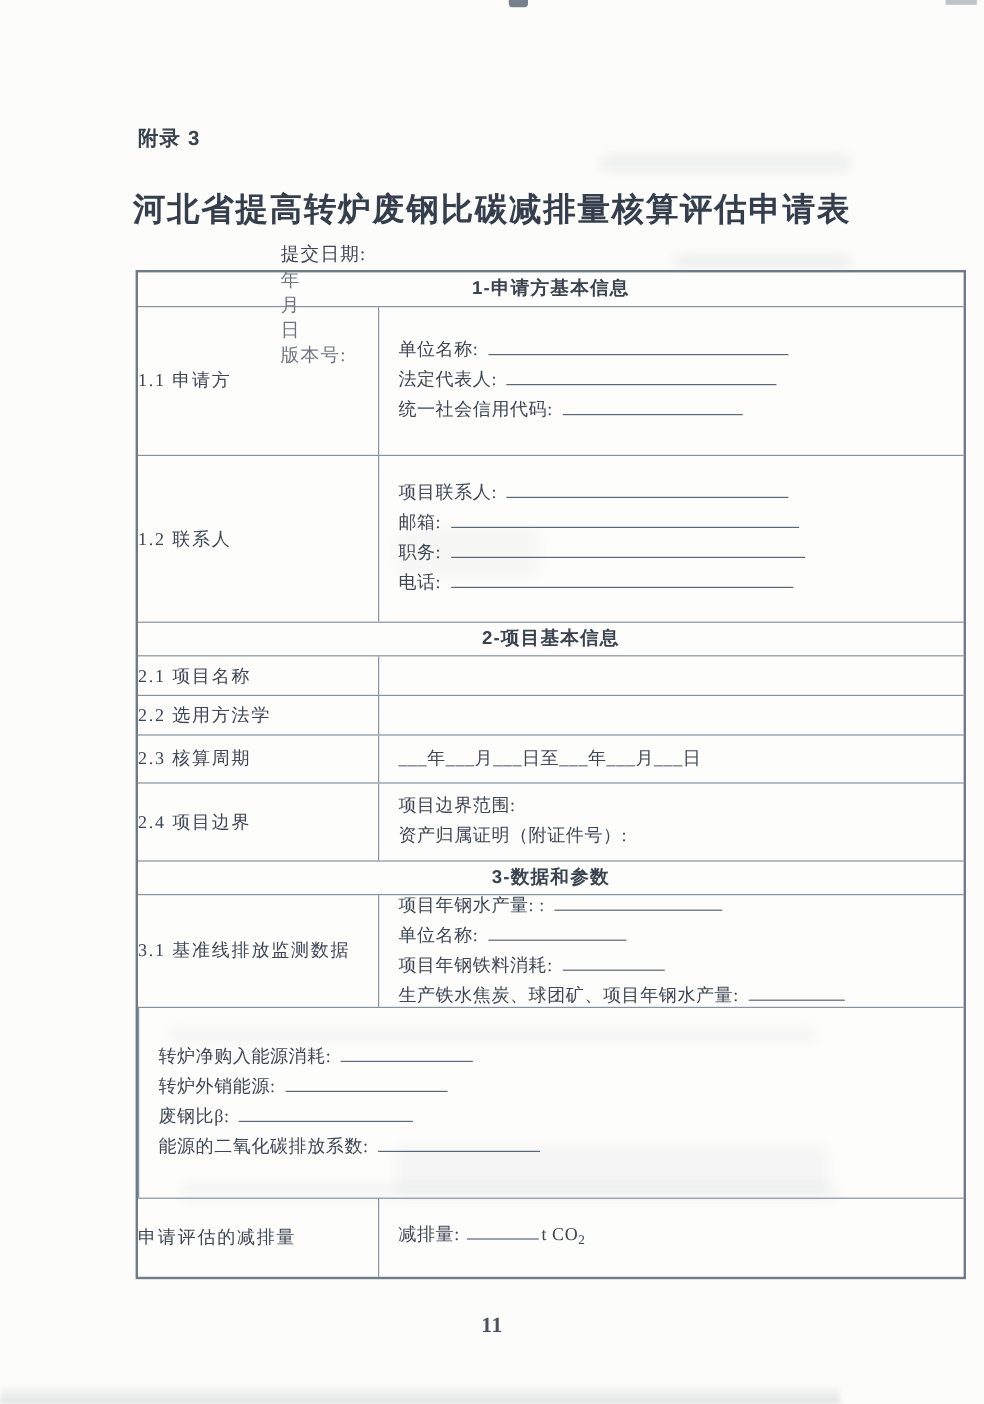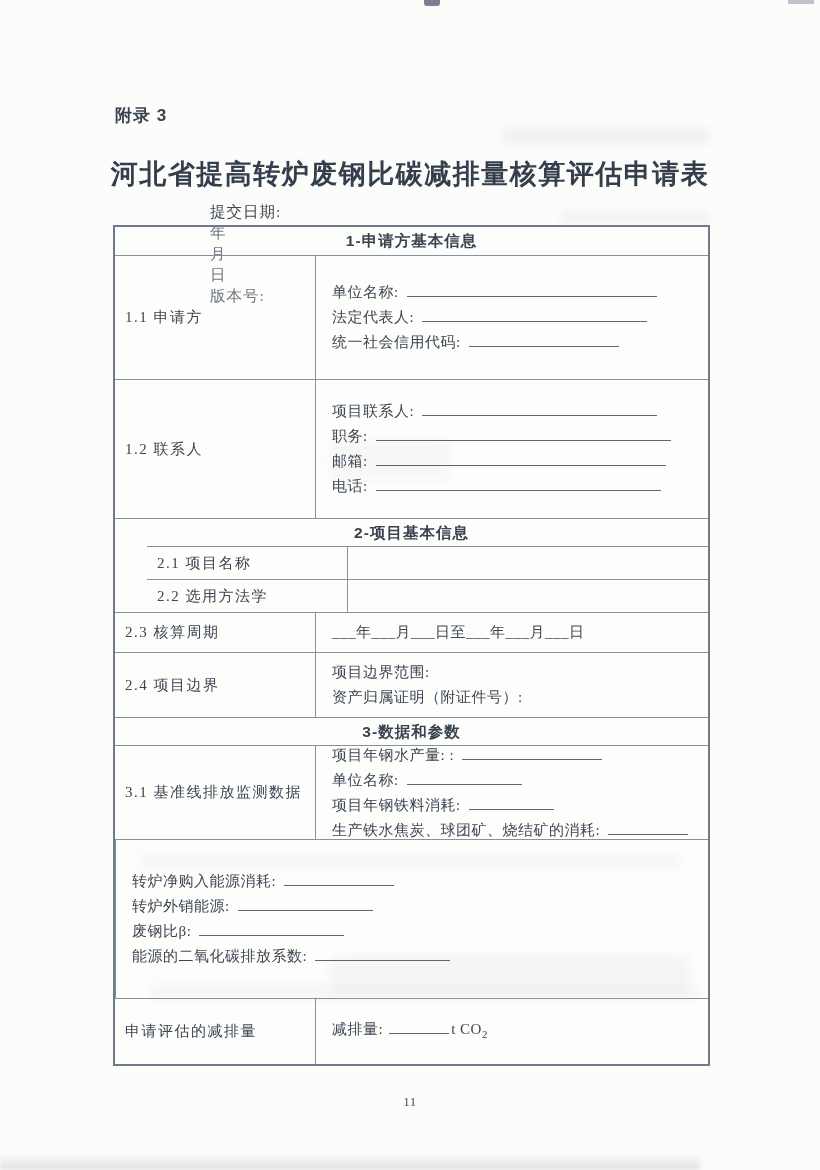--- a/index.html
+++ b/index.html
@@ -39,25 +39,25 @@
   }
   .date-line{
     position:absolute;left:118px;top:202px;width:600px;
     font-size:15.5px;color:#3d4654;letter-spacing:1px;
     display:flex;align-items:baseline;flex-direction:column;
   }
   .date-line .lbl{white-space:pre;}
   .dl-year{margin-left:58px;}
   .dl-month{margin-left:28px;}
   .dl-day{margin-left:26px;}
-  .dl-version{margin-left:92px;}
+  .dl-version{margin-left:116px;}
 
   
   .form-table{
-    position:absolute;left:113px;top:225px;width:597px;
+    position:absolute;left:113px;top:225px;width:692px;
     border:2px solid #6f7b89;
     box-sizing:border-box;
     background:rgba(255,255,255,.25);
   }
   .sec-header{
     height:28px;line-height:28px;
     text-align:center;
     font-family:"Liberation Sans", sans-serif;
     font-weight:bold;font-size:15.5px;color:#39424f;letter-spacing:1px;
     border-top:1.5px solid #8792a0;
@@ -66,44 +66,43 @@
   .sec-header:first-child{border-top:none;}
   .row{
     display:flex;
     border-top:1.5px solid #8792a0;
     box-sizing:border-box;
   }
   .cell{box-sizing:border-box;}
   .cell.label{
     width:200px;flex:0 0 200px;
     display:flex;align-items:center;
-    padding-left:10px;
     font-size:15px;letter-spacing:1.5px;color:#3d4654;
   }
   .cell.value{
     flex:1;
     border-left:1.5px solid #8792a0;
     display:flex;flex-direction:column;justify-content:center;
     padding-left:16px;
     font-size:15px;letter-spacing:.5px;color:#3d4654;
   }
   .fline{line-height:25px;white-space:nowrap;}
   .blank{
     display:inline-block;height:14px;vertical-align:baseline;
     border-bottom:1.5px solid #5c6775;
     margin-left:8px;
   }
-  .h124{height:124px;} .h139{height:139px;} .h33{height:33px;margin-left:32px;}
+  .h124{height:124px;} .h139{height:139px;} .h33{height:33px;}
   .h40{height:40px;} .h65{height:65px;font-family:Liberation Serif, serif;} .h94{height:94px;}
   .h159{height:159px;} .h66{height:66px;}
   sub{font-size:11px;}
 
   .page-number{
     position:absolute;left:0;top:1094px;width:100%;
-    text-align:center;font-size:13px;color:#4a5460;letter-spacing:.5px;
+    text-align:center;font-size:18px;color:#4a5460;letter-spacing:.5px;font-weight:bold;
   }
 </style>
 </head>
 <body>
 
 <div class="page">
 
   <div class="scan-mark-top"></div>
   <div class="scan-mark-topright"></div>
   <div class="ghost g1"></div>
@@ -135,22 +134,22 @@
         <div class="fline"><span>单位名称:</span><span class="blank" style="width:250px"></span></div>
         <div class="fline"><span>法定代表人:</span><span class="blank" style="width:225px"></span></div>
         <div class="fline"><span>统一社会信用代码:</span><span class="blank" style="width:150px"></span></div>
       </div>
     </div>
 
     <div class="row h139">
       <div class="cell label">1.2 联系人</div>
       <div class="cell value">
         <div class="fline"><span>项目联系人:</span><span class="blank" style="width:235px"></span></div>
+        <div class="fline"><span>邮箱:</span><span class="blank" style="width:290px"></span></div>
         <div class="fline"><span>职务:</span><span class="blank" style="width:295px"></span></div>
-        <div class="fline"><span>邮箱:</span><span class="blank" style="width:290px"></span></div>
         <div class="fline"><span>电话:</span><span class="blank" style="width:285px"></span></div>
       </div>
     </div>
 
     <div class="sec-header">2-项目基本信息</div>
 
     <div class="row h33">
       <div class="cell label">2.1 项目名称</div>
       <div class="cell value"></div>
     </div>
@@ -174,21 +173,21 @@
     </div>
 
     <div class="sec-header">3-数据和参数</div>
 
     <div class="row h94">
       <div class="cell label">3.1 基准线排放监测数据</div>
       <div class="cell value">
         <div class="fline"><span>项目年钢水产量: :</span><span class="blank" style="width:140px"></span></div>
         <div class="fline"><span>单位名称:</span><span class="blank" style="width:115px"></span></div>
         <div class="fline"><span>项目年钢铁料消耗:</span><span class="blank" style="width:85px"></span></div>
-        <div class="fline"><span>生产铁水焦炭、球团矿、烧结矿的消耗:</span><span class="blank" style="width:80px"></span></div>
+        <div class="fline"><span>生产铁水焦炭、球团矿、项目年钢水产量:</span><span class="blank" style="width:80px"></span></div>
       </div>
     </div>
 
     <div class="row h159">
       <div class="cell value">
         <div class="fline"><span>转炉净购入能源消耗:</span><span class="blank" style="width:110px"></span></div>
         <div class="fline"><span>转炉外销能源:</span><span class="blank" style="width:135px"></span></div>
         <div class="fline"><span>废钢比β:</span><span class="blank" style="width:145px"></span></div>
         <div class="fline"><span>能源的二氧化碳排放系数:</span><span class="blank" style="width:135px"></span></div>
       </div>

